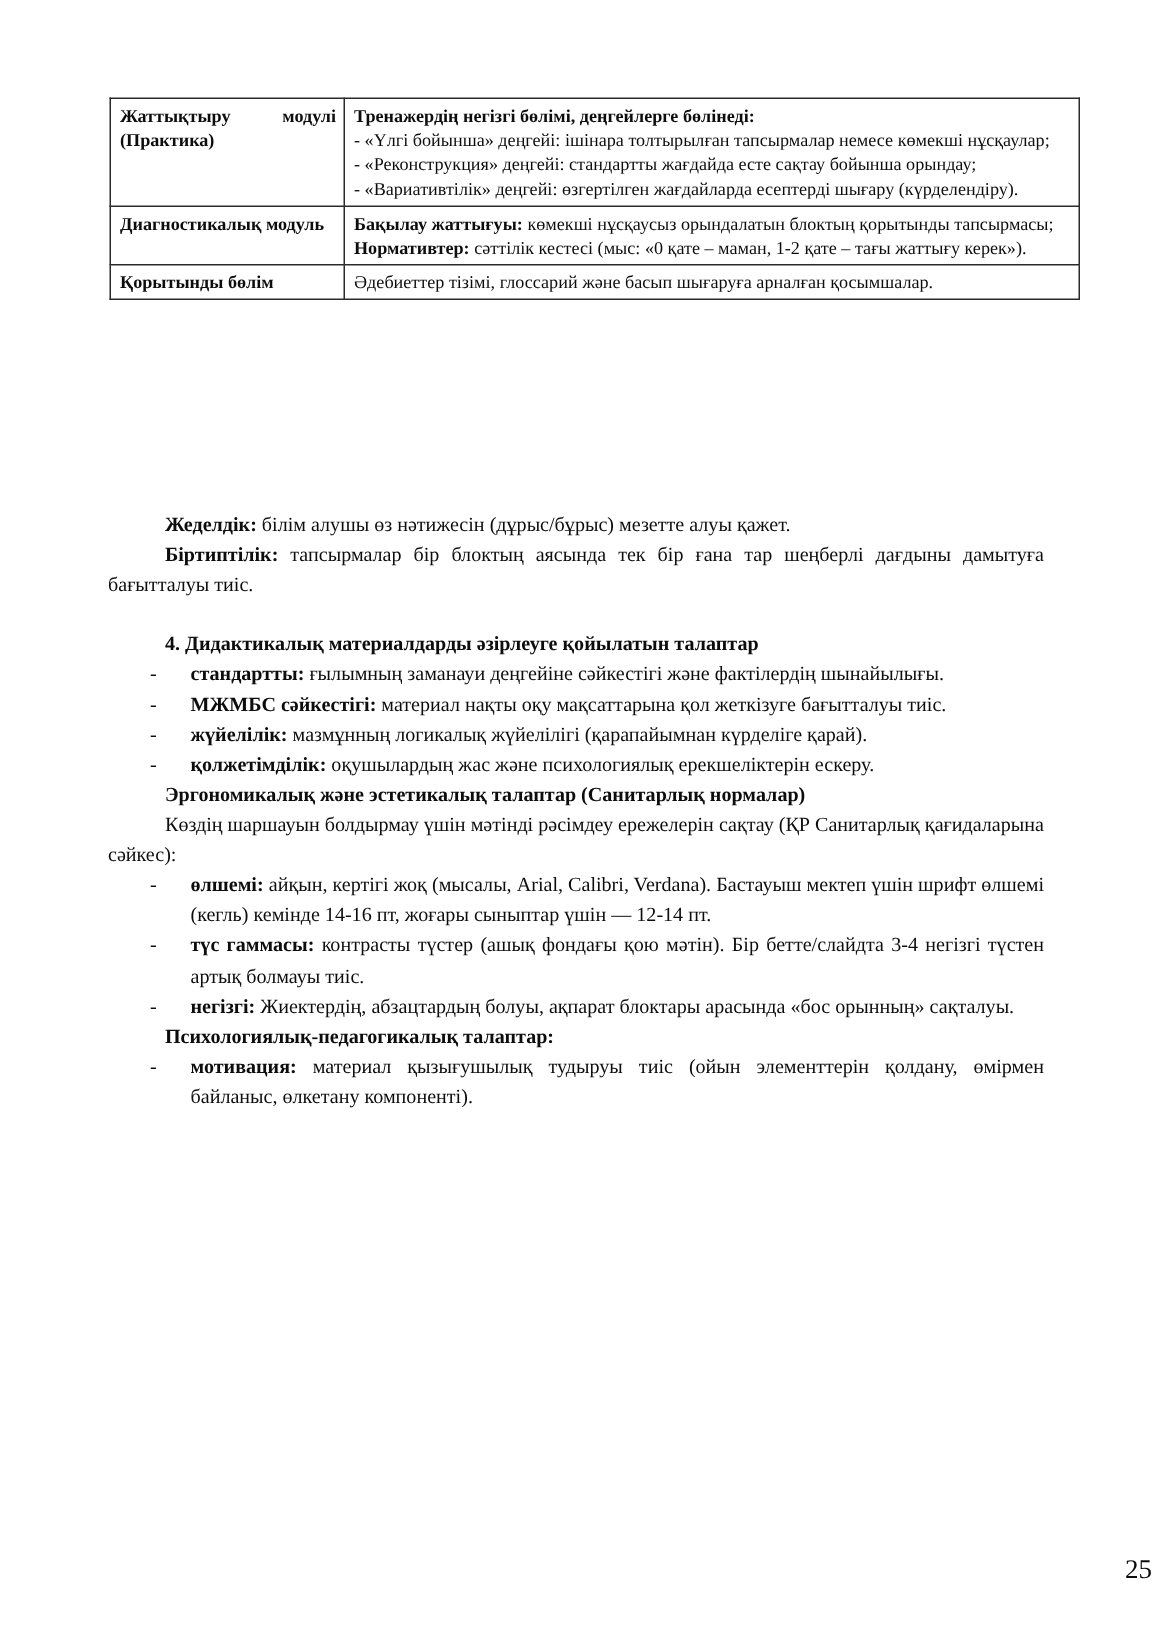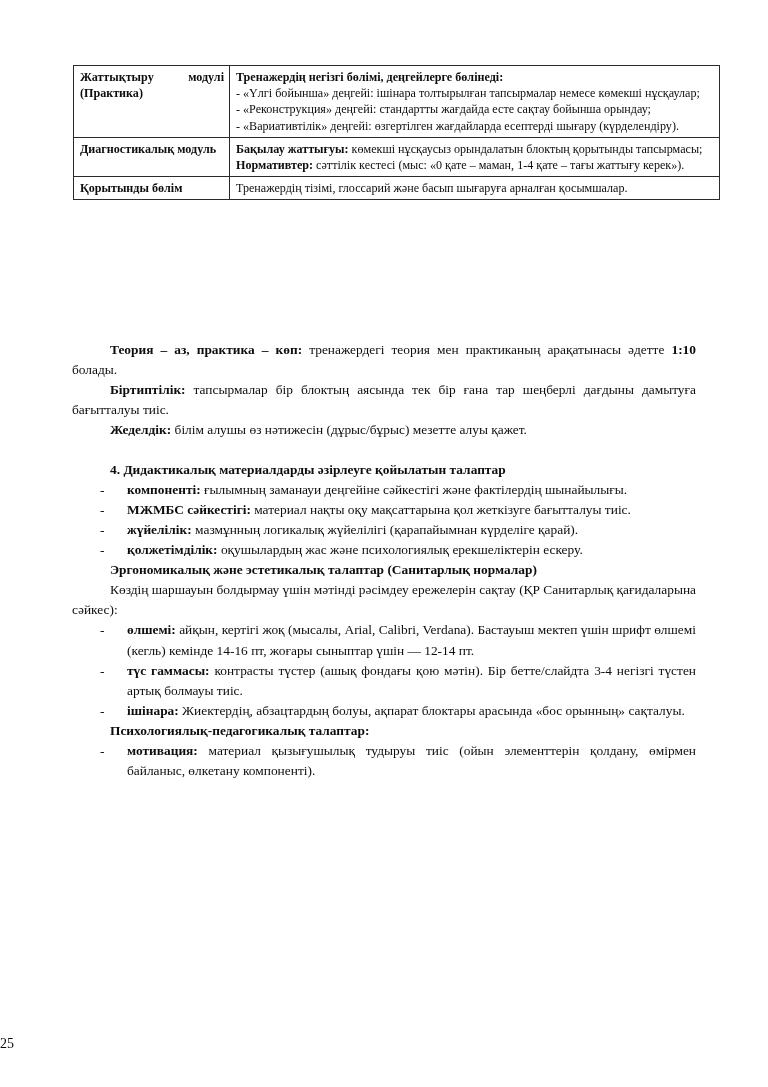--- a/index.html
+++ b/index.html
@@ -102,22 +102,22 @@
     top: 0;
     font-size: 13.4px;
   }
 
   
   .page-number {
     position: absolute;
     left: 0;
     top: 1036px;
     width: 768px;
-    text-align: left;
-    font-size: 14px;
+    text-align: right;
+    font-size: 18px;
   }
 </style>
 </head>
 <body>
 
 <div class="page">
 
   <div class="tbl-wrap">
     <table class="doc-table">
       <tbody>
@@ -129,64 +129,63 @@
             <span class="ln">- «Үлгі бойынша» деңгейі: ішінара толтырылған тапсырмалар немесе көмекші нұсқаулар;</span>
             <span class="ln">- «Реконструкция» деңгейі: стандартты жағдайда есте сақтау бойынша орындау;</span>
             <span class="ln">- «Вариативтілік» деңгейі: өзгертілген жағдайларда есептерді шығару (күрделендіру).</span>
           </td>
         </tr>
 
         <tr>
           <td class="col-label">Диагностикалық модуль</td>
           <td class="col-body">
             <span class="ln"><span class="b">Бақылау жаттығуы:</span><span> көмекші нұсқаусыз орындалатын блоктың қорытынды тапсырмасы;</span></span>
-            <span class="ln"><span class="b">Нормативтер:</span><span> сәттілік кестесі (мыс: «0 қате – маман, 1-4 қате – тағы жаттығу керек»).</span></span>
+            <span class="ln"><span class="b">Нормативтер:</span><span> сәттілік кестесі (мыс: «0 қате – маман, 1-2 қате – тағы жаттығу керек»).</span></span>
           </td>
         </tr>
 
 
         <tr>
           <td class="col-label">Қорытынды бөлім</td>
-          <td class="col-body">Тренажердің тізімі, глоссарий және басып шығаруға арналған қосымшалар.</td>
+          <td class="col-body">Әдебиеттер тізімі, глоссарий және басып шығаруға арналған қосымшалар.</td>
         </tr>
 
       </tbody>
     </table>
   </div>
 
   <div class="body-area">
 
 
-    <p class="para"><span class="b">Теория – аз, практика – көп:</span><span> тренажердегі теория мен практиканың арақатынасы әдетте </span><span class="b">1:10</span><span> болады.</span></p>
+
+    <p class="para"><span class="b">Жеделдік:</span><span> білім алушы өз нәтижесін (дұрыс/бұрыс) мезетте алуы қажет.</span></p>
 
     <p class="para"><span class="b">Біртиптілік:</span><span> тапсырмалар бір блоктың аясында тек бір ғана тар шеңберлі дағдыны дамытуға бағытталуы тиіс.</span></p>
-
-    <p class="para"><span class="b">Жеделдік:</span><span> білім алушы өз нәтижесін (дұрыс/бұрыс) мезетте алуы қажет.</span></p>
 
     <div class="gap-md"></div>
 
     <p class="center-head">4. Дидактикалық материалдарды әзірлеуге қойылатын талаптар</p>
 
 
 
     <ul class="dash-list">
-      <li><span class="dash">-</span><span class="b">компоненті:</span><span> ғылымның заманауи деңгейіне сәйкестігі және фактілердің шынайылығы.</span></li>
+      <li><span class="dash">-</span><span class="b">стандартты:</span><span> ғылымның заманауи деңгейіне сәйкестігі және фактілердің шынайылығы.</span></li>
       <li><span class="dash">-</span><span class="b">МЖМБС сәйкестігі:</span><span> материал нақты оқу мақсаттарына қол жеткізуге бағытталуы тиіс.</span></li>
       <li><span class="dash">-</span><span class="b">жүйелілік:</span><span> мазмұнның логикалық жүйелілігі (қарапайымнан күрделіге қарай).</span></li>
       <li><span class="dash">-</span><span class="b">қолжетімділік:</span><span> оқушылардың жас және психологиялық ерекшеліктерін ескеру.</span></li>
     </ul>
 
     <p class="center-head">Эргономикалық және эстетикалық талаптар (Санитарлық нормалар)</p>
 
     <p class="para">Көздің шаршауын болдырмау үшін мәтінді рәсімдеу ережелерін сақтау (ҚР Санитарлық қағидаларына сәйкес):</p>
 
     <ul class="dash-list">
       <li><span class="dash">-</span><span class="b">өлшемі:</span><span> айқын, кертігі жоқ (мысалы, Arial, Calibri, Verdana). Бастауыш мектеп үшін шрифт өлшемі (кегль) кемінде 14-16 пт, жоғары сыныптар үшін — 12-14 пт.</span></li>
       <li><span class="dash">-</span><span class="b">түс гаммасы:</span><span> контрасты түстер (ашық фондағы қою мәтін). Бір бетте/слайдта 3-4 негізгі түстен артық болмауы тиіс.</span></li>
-      <li><span class="dash">-</span><span class="b">ішінара:</span><span> Жиектердің, абзацтардың болуы, ақпарат блоктары арасында «бос орынның» сақталуы.</span></li>
+      <li><span class="dash">-</span><span class="b">негізгі:</span><span> Жиектердің, абзацтардың болуы, ақпарат блоктары арасында «бос орынның» сақталуы.</span></li>
     </ul>
 
     <p class="center-head">Психологиялық-педагогикалық талаптар:</p>
 
     <ul class="dash-list">
       <li><span class="dash">-</span><span class="b">мотивация:</span><span> материал қызығушылық тудыруы тиіс (ойын элементтерін қолдану, өмірмен байланыс, өлкетану компоненті).</span></li>
     </ul>
 
   </div>
 

